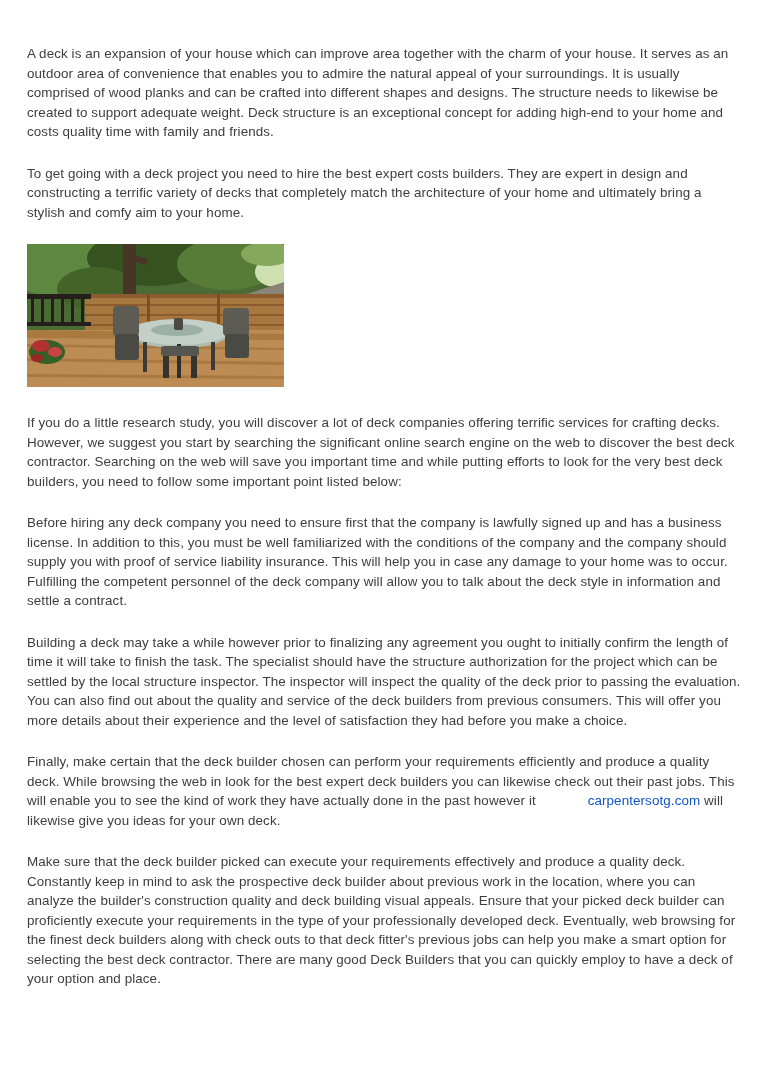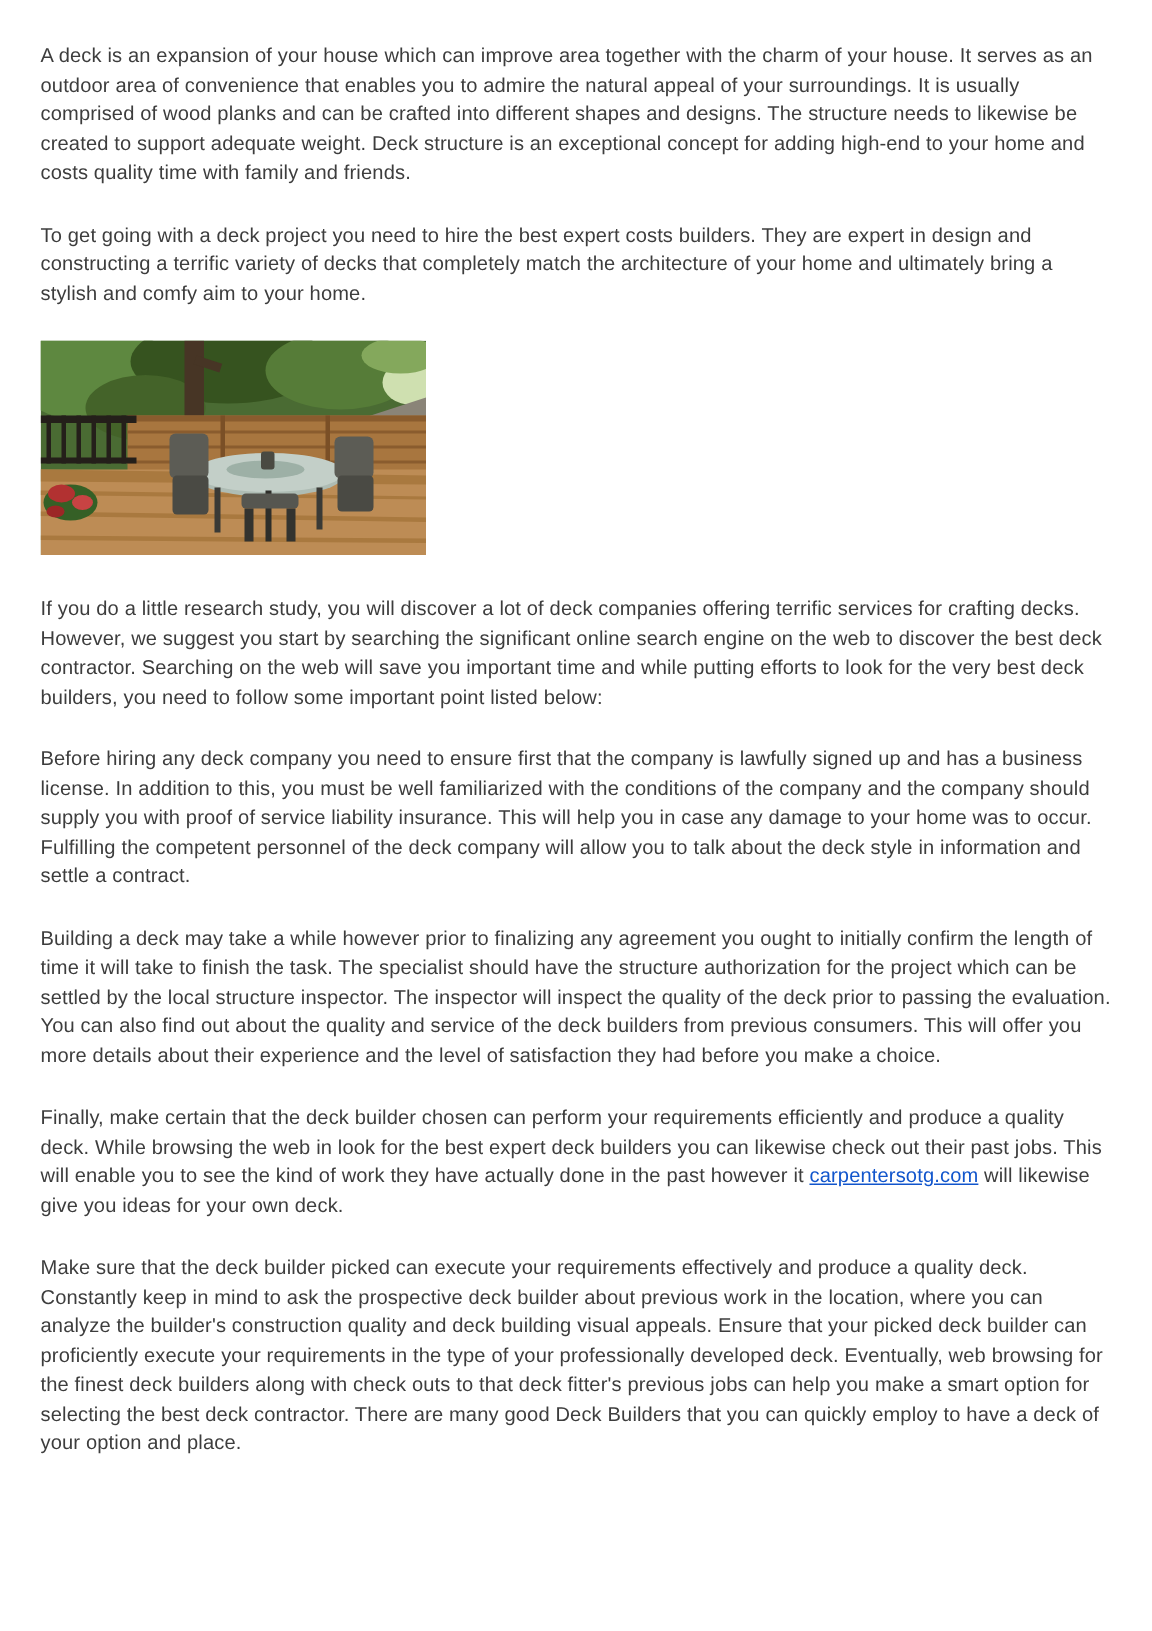--- a/index.html
+++ b/index.html
@@ -10,21 +10,21 @@
   body {
     width: 768px;
     height: 1087px;
     overflow: hidden;
     font-family: "Liberation Sans", sans-serif;
   }
   .page {
     box-sizing: border-box;
     width: 768px;
     height: 956px;
-    padding: 27px 27px 0 27px;
+    padding: 44px 27px 0 27px;
     background: #ffffff;
   }
   .para {
     font-size: 13.4px;
     line-height: 19.5px;
     color: #3d3d3d;
     margin: 0 0 22px 0;
     letter-spacing: 0.1px;
   }
   .photo-figure {
@@ -33,22 +33,22 @@
     width: 257px;
     height: 143px;
     overflow: hidden;
   }
   .photo-figure svg {
     display: block;
     width: 257px;
     height: 143px;
   }
   a.inline-link {
-    text-decoration: underline;
     cursor: pointer;
+    margin-left: 48px;
   }
 </style>
 </head>
 <body>
 
 <div class="page">
 
   <p class="para" style="color: rgb(61, 61, 61);">A deck is an expansion of your house which can improve area together with the charm of your house. It serves as an outdoor area of convenience that enables you to admire the natural appeal of your surroundings. It is usually comprised of wood planks and can be crafted into different shapes and designs. The structure needs to likewise be created to support adequate weight. Deck structure is an exceptional concept for adding high-end to your home and costs quality time with family and friends.</p>
 
   <p class="para" style="color: rgb(61, 61, 61);">To get going with a deck project you need to hire the best expert costs builders. They are expert in design and constructing a terrific variety of decks that completely match the architecture of your home and ultimately bring a stylish and comfy aim to your home.</p>

